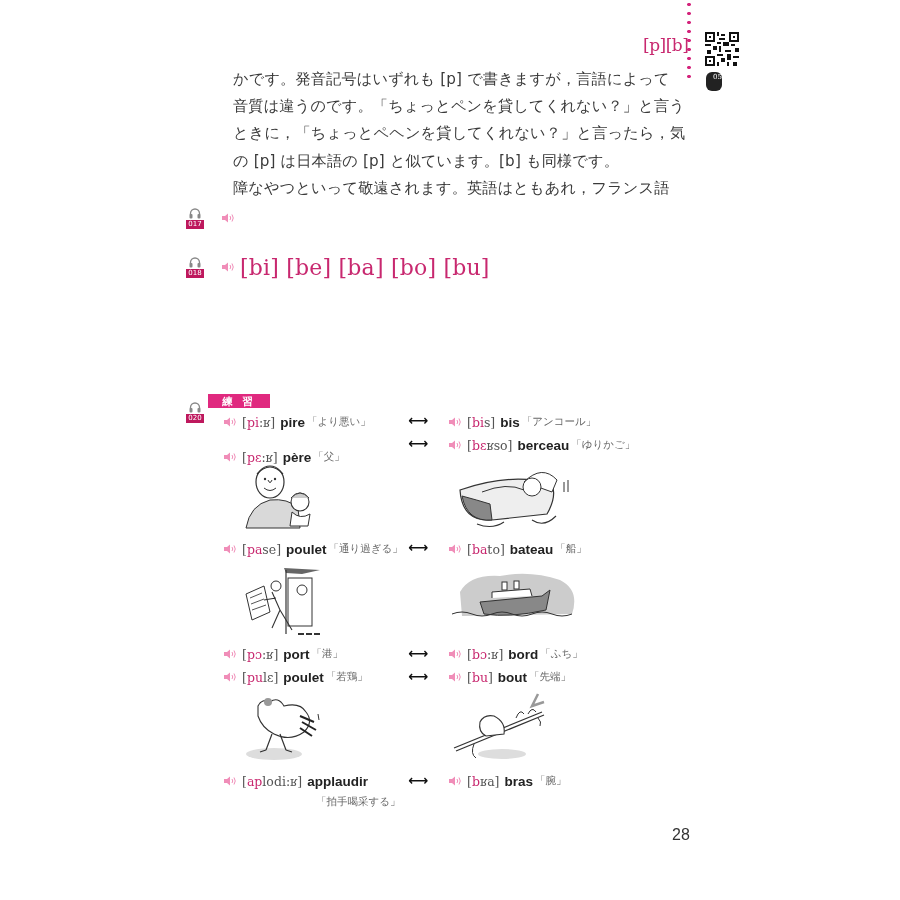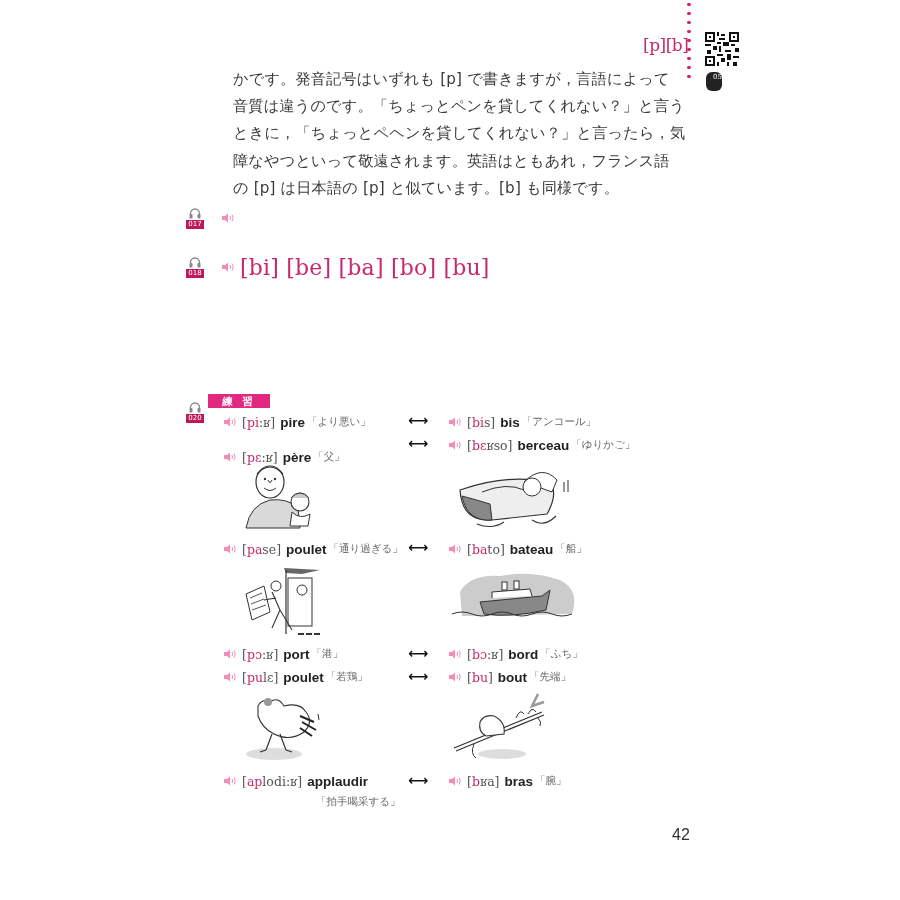--- a/index.html
+++ b/index.html
@@ -111,22 +111,22 @@
       <rect x="11" y="15" width="1" height="2"></rect>
     </g>
   </svg>
 </div>
 <div class="track-badge">05</div>
 
 <div class="intro">
   <p>かです。発音記号はいずれも [p] で書きますが，言語によって</p>
   <p>音質は違うのです。「ちょっとペンを貸してくれない？」と言う</p>
   <p>ときに，「ちょっとペヘンを貸してくれない？」と言ったら，気</p>
+  <p>の [p] は日本語の [p] と似ています。[b] も同様です。</p>
   <p>障なやつといって敬遠されます。英語はともあれ，フランス語</p>
-  <p>の [p] は日本語の [p] と似ています。[b] も同様です。</p>
 </div>
 
 <div class="drill-row" style="top:198px;">
   <div class="audio-icon">
     <svg width="12" height="11" viewBox="0 0 12 11">
         <path d="M1.5 7 V5.5 A4.5 4.5 0 0 1 10.5 5.5 V7" fill="none" stroke="#888" stroke-width="1.3"></path>
         <rect x="0.5" y="6" width="3" height="4.5" rx="1" fill="#888"></rect>
         <rect x="8.5" y="6" width="3" height="4.5" rx="1" fill="#888"></rect>
       </svg>
     <span class="track-num">017</span>
@@ -401,13 +401,13 @@
           <path d="M0 3 H3 L6 0.5 V9.5 L3 7 H0 Z" fill="#f08db8"></path>
           <path d="M8 3 Q9.5 5 8 7 M10 1.5 Q12.5 5 10 8.5" fill="none" stroke="#f08db8" stroke-width="1"></path>
         </svg>
       </span>
     <span class="ipa"><span>[</span><span class="hl">b</span><span>ʁa]</span></span>
     <span class="word">bras</span>
     <span class="gloss">「腕」</span>
   </div>
 </div>
 
-<div class="page-number">42</div>
+<div class="page-number">28</div>
 
 </body></html>

